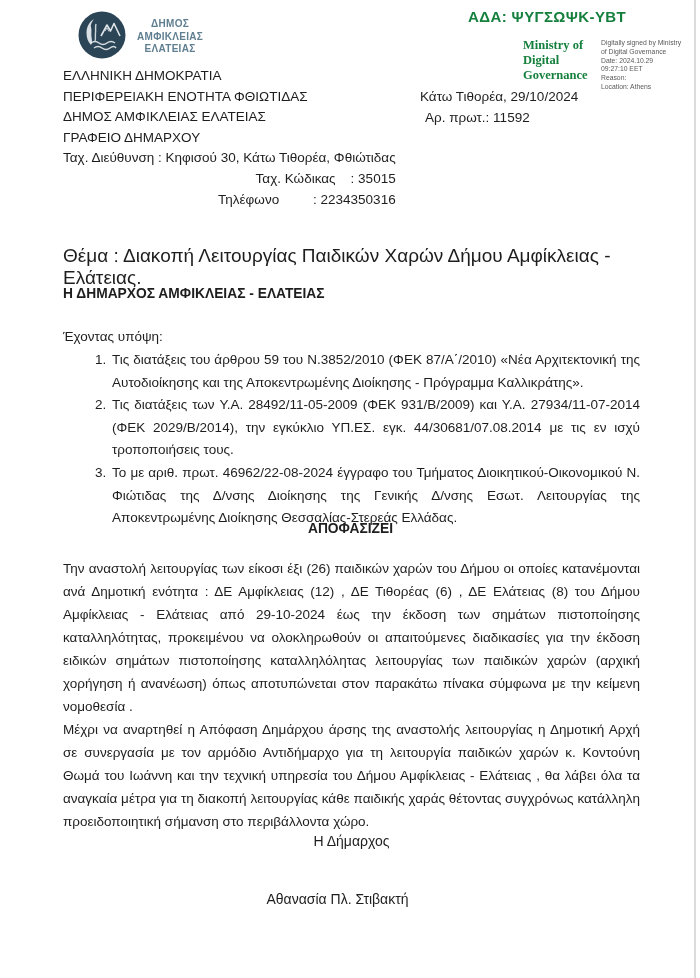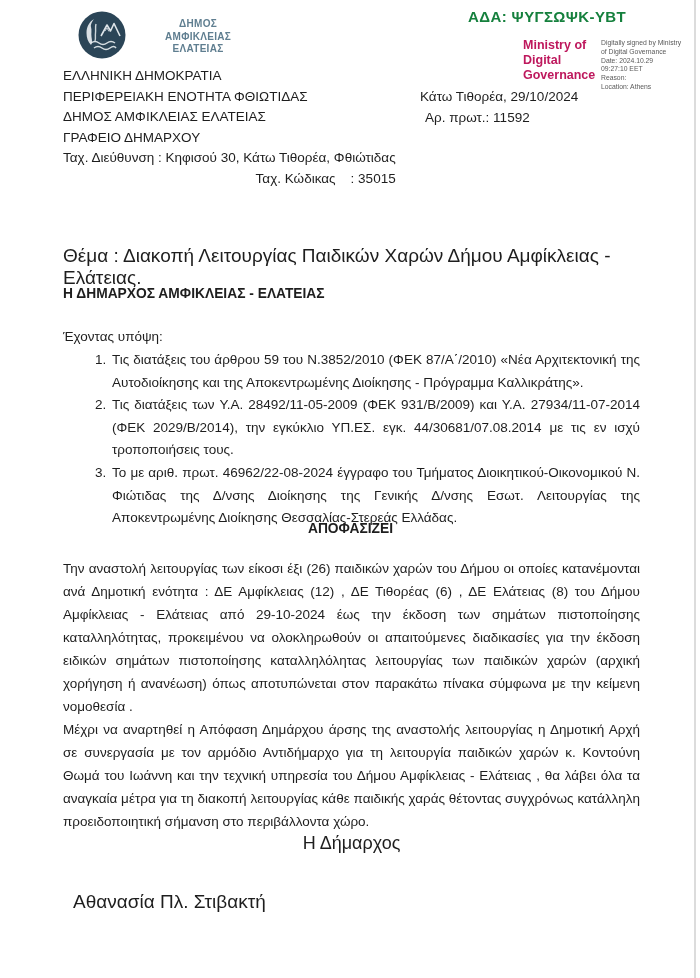--- a/index.html
+++ b/index.html
@@ -16,26 +16,26 @@
     background:#dcdcdc;
   }
   .ada{
     position:absolute;top:8px;left:468px;
     font-size:15px;font-weight:700;letter-spacing:.4px;color:#15803d;
   }
   
   .logo-block{position:absolute;top:9px;left:76px;display:flex;align-items:center;gap:9px;}
   .logo-text{
     font-size:10px;line-height:12.5px;color:#5f7e90;
-    text-align:center;letter-spacing:.3px;font-weight:600;margin-left:28px;
+    text-align:center;letter-spacing:.3px;font-weight:600;
   }
   
   .ministry{
     position:absolute;top:38px;left:523px;width:80px;
-    font-size:12.5px;font-weight:600;line-height:1.18;color:#be185d;
+    font-size:12.5px;font-weight:600;line-height:1.18;color:#15803d;font-family:Liberation Serif, serif;
   }
   .sig-details{
     position:absolute;top:39px;left:601px;width:92px;
     font-size:6.8px;line-height:1.3;color:#5a5a5a;
   }
   .sig-details div{white-space:nowrap;}
   
   .header-left{position:absolute;top:66px;left:63px;font-size:13.5px;line-height:20.6px;}
   .contact-row{display:flex;justify-content:flex-end;}
   .contact-label{width:95px;flex:0 0 95px;}
@@ -58,22 +58,22 @@
   .decision-heading{
     position:absolute;top:521px;left:63px;width:575px;
     text-align:center;font-size:13.8px;font-weight:700;
   }
   .decision-body{
     position:absolute;top:557px;left:63px;width:577px;
     font-size:13.5px;line-height:23px;text-align:justify;
   }
   .decision-body p{margin:0;}
   
-  .sign-role{position:absolute;top:833px;left:63px;width:577px;text-align:center;font-size:18px;}
-  .sign-name{position:absolute;top:891px;left:73px;width:577px;font-size:19px;}
+  .sign-role{position:absolute;top:833px;left:63px;width:577px;text-align:center;font-size:14px;}
+  .sign-name{position:absolute;top:891px;left:49px;width:577px;text-align:center;font-size:14px;}
 </style>
 </head>
 <body>
 
 <div class="page">
 
   <div class="scan-edge"></div>
 
   <div class="ada">ΑΔΑ: ΨΥΓΣΩΨΚ-ΥΒΤ</div>
 
@@ -112,20 +112,24 @@
     <div>ΔΗΜΟΣ ΑΜΦΙΚΛΕΙΑΣ ΕΛΑΤΕΙΑΣ</div>
     <div>ΓΡΑΦΕΙΟ ΔΗΜΑΡΧΟΥ</div>
     <div class="contact-row">
       <span class="contact-label">Ταχ. Διεύθυνση</span>
       <span>: Κηφισού 30, Κάτω Τιθορέα, Φθιώτιδας</span>
     </div>
     <div class="contact-row">
       <span class="contact-label">Ταχ. Κώδικας</span>
       <span>: 35015</span>
     </div>
+    <div class="contact-row">
+      <span class="contact-label">Τηλέφωνο</span>
+      <span>: 2234350316</span>
+    </div>
   </div>
 
   <div class="header-right">
     <div>Κάτω Τιθορέα,  29/10/2024</div>
     <div class="protocol">Αρ. πρωτ.: 11592</div>
   </div>
 
   <div class="subject">Θέμα : Διακοπή Λειτουργίας Παιδικών Χαρών Δήμου Αμφίκλειας - Ελάτειας.</div>
 
   <div class="doc-title">Η ΔΗΜΑΡΧΟΣ ΑΜΦΙΚΛΕΙΑΣ - ΕΛΑΤΕΙΑΣ</div>

